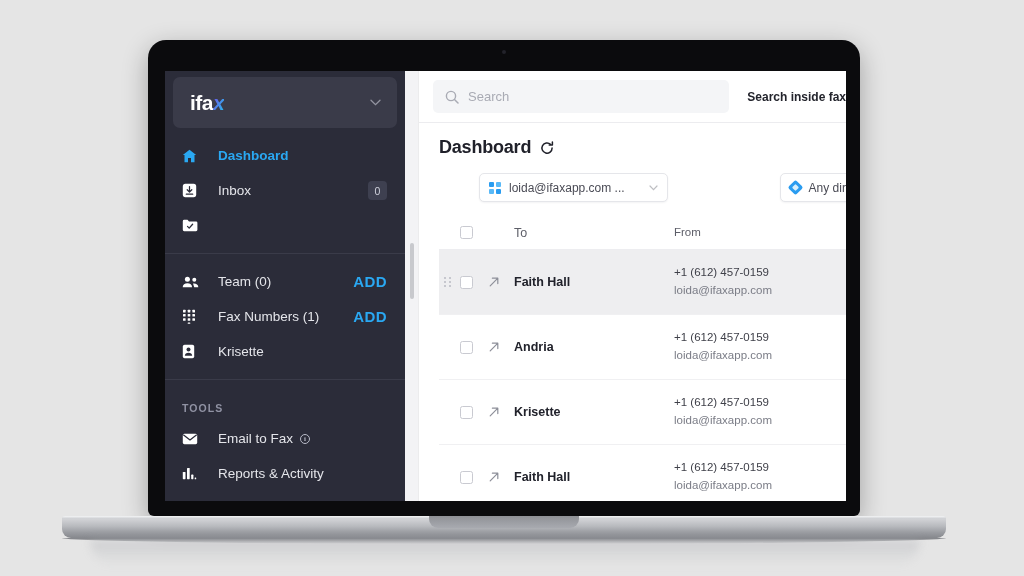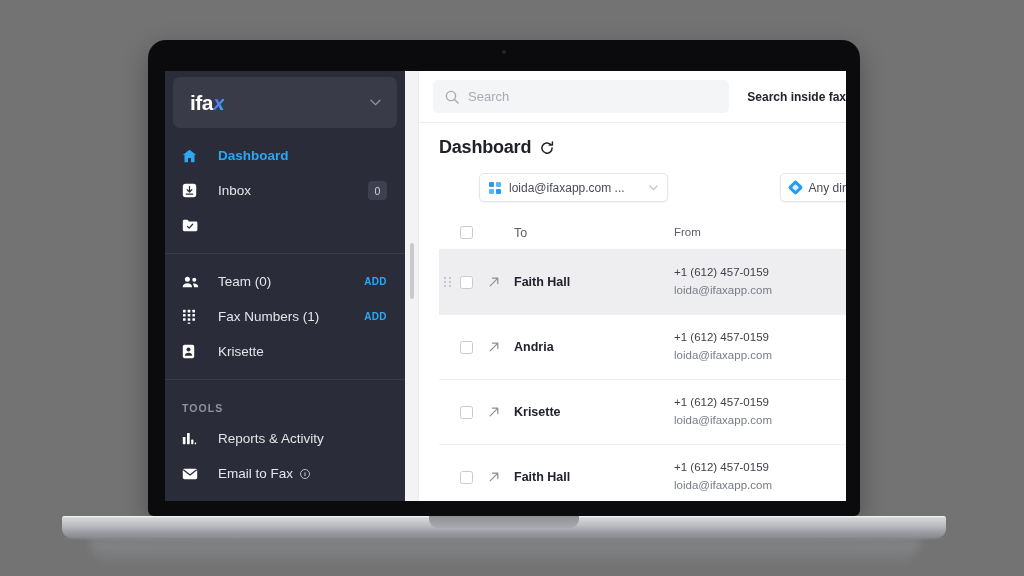--- a/index.html
+++ b/index.html
@@ -4,21 +4,21 @@
 <style>
   * { box-sizing: border-box; margin: 0; padding: 0; }
   html, body {
     width: 1024px; height: 576px;
     background: #ffffff;
     font-family: "Liberation Sans", sans-serif;
     overflow: hidden;
   }
 
   
-  #stage { position: relative; width: 1024px; height: 576px; background:#737373; }
+  #stage { position: relative; width: 1024px; height: 576px; background:#e5e5e5; }
 
   .laptop-lid {
     position: absolute;
     left: 148px; top: 40px;
     width: 712px; height: 476px;
     background: #0b0b0d;
     border-radius: 18px 18px 6px 6px;
     box-shadow: 0 8px 26px rgba(0,0,0,.30);
   }
   .camera-notch {
@@ -114,21 +114,21 @@
   .nav-item .ic svg { display:block; }
   .nav-item .lbl { flex: 1 1 auto; white-space: nowrap; }
   .nav-item.active .lbl { color: #2aa8f2; font-weight: 600; }
   .nav-item.active .ic { color: #2aa8f2; }
   .badge {
     min-width: 19px; height: 19px; padding: 0 5px;
     background: #3e4050; border-radius: 4px;
     font-size: 10.5px; color: #cfd1dc;
     display: flex; align-items: center; justify-content: center;
   }
-  .add-link { font-size: 10px; font-weight: 700; color: #2aa8f2; letter-spacing:.4px; }
+  .add-link { font-size: 15px; font-weight: 700; color: #2aa8f2; letter-spacing:.4px; }
   .kebab { display:flex; flex-direction:column; gap:2.5px; align-items:center; opacity:.72; }
   .kebab i { width:2.5px; height:2.5px; border-radius:50%; background:#c9cbd6; display:block;}
   .group-title {
     font-size: 10.5px; letter-spacing: 1.1px; color: #9092a3;
     padding: 12px 17px 7px 17px; font-weight:600;
   }
   .info-dot {
     width: 10px; height: 10px; border-radius: 50%;
     border: 1px solid #b9bbc8; color:#b9bbc8;
     font-size: 7px; line-height: 8px; text-align:center;
@@ -324,41 +324,41 @@
               </span>
               <span class="lbl">Krisette</span>
             </div>
           </div>
 
           <div class="nav-group">
             <div class="group-title">TOOLS</div>
 
             <div class="nav-item">
               <span class="ic">
+                <svg width="16" height="12" viewBox="0 0 16 12">
+                    <rect x="0.8" y="0.8" width="14.4" height="10.4" rx="1.6" fill="currentColor"></rect>
+                    <path d="M1.6 2.1 8 6.9l6.4-4.8" fill="none" stroke="#2b2c39" stroke-width="1.3" stroke-linecap="round" stroke-linejoin="round"></path>
+                  </svg>
+              </span>
+              <span class="lbl" style="flex:0 0 auto">Email to Fax</span>
+              <span class="info-dot">i</span>
+            </div>
+
+            <div class="nav-item">
+              <span class="ic">
                 <svg width="15" height="13" viewBox="0 0 15 13">
                     <g fill="currentColor">
                       <rect x="0.8" y="5" width="2.7" height="7.2" rx=".6"></rect>
                       <rect x="5" y="0.9" width="2.7" height="11.3" rx=".6"></rect>
                       <rect x="9.2" y="7.6" width="2.2" height="4.6" rx=".6"></rect>
                       <rect x="12.7" y="10.4" width="1.5" height="1.8" rx=".5"></rect>
                     </g>
                   </svg>
               </span>
               <span class="lbl">Reports &amp; Activity</span>
-            </div>
-
-            <div class="nav-item">
-              <span class="ic">
-                <svg width="16" height="12" viewBox="0 0 16 12">
-                    <rect x="0.8" y="0.8" width="14.4" height="10.4" rx="1.6" fill="currentColor"></rect>
-                    <path d="M1.6 2.1 8 6.9l6.4-4.8" fill="none" stroke="#2b2c39" stroke-width="1.3" stroke-linecap="round" stroke-linejoin="round"></path>
-                  </svg>
-              </span>
-              <span class="lbl" style="flex:0 0 auto">Email to Fax</span>
-              <span class="info-dot">i</span>
             </div>
           </div>
         </aside>
 
         <div class="gutter">
           <div class="thumb"></div>
         </div>
 
         <main class="main">
 

